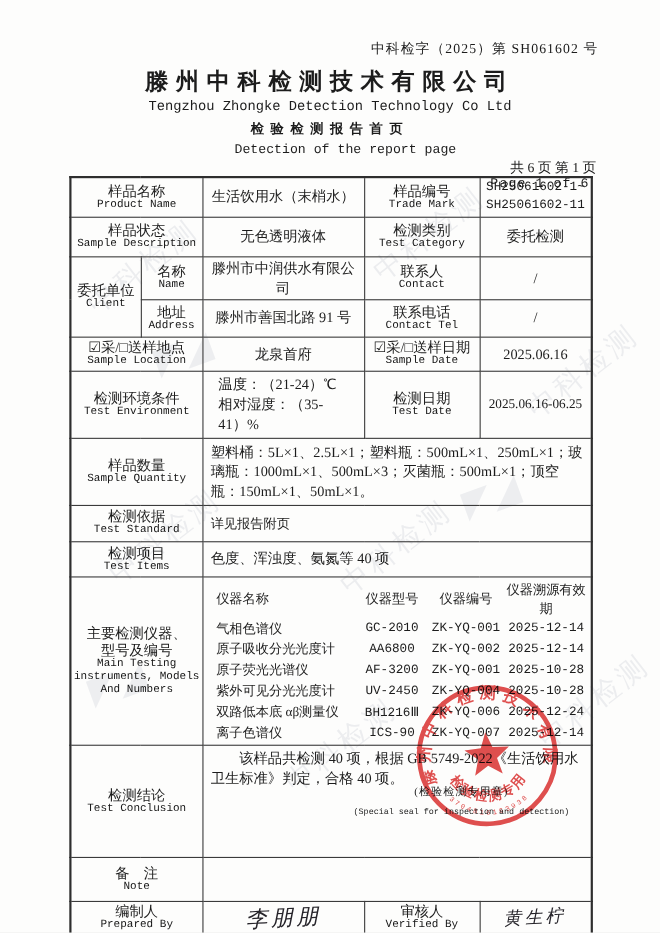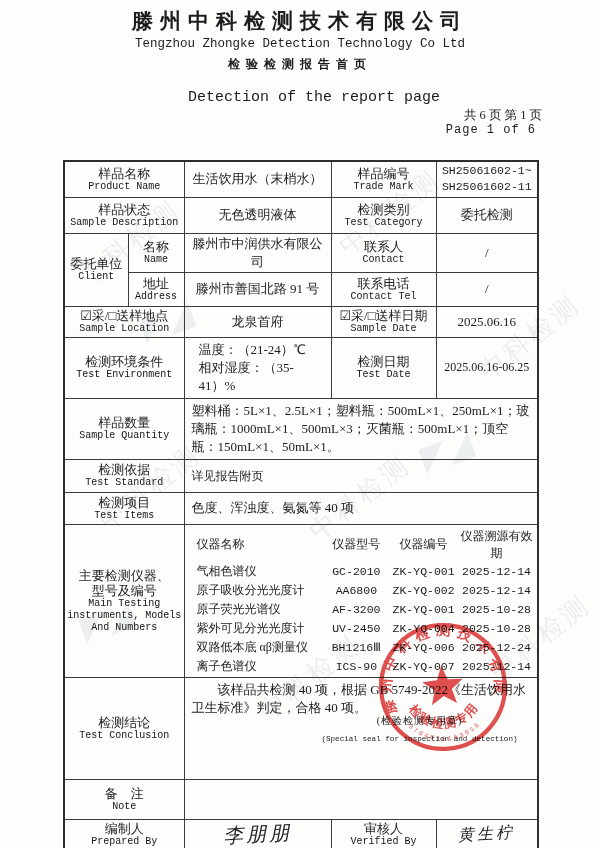--- a/index.html
+++ b/index.html
@@ -33,24 +33,24 @@
     font-size:12.5px;
   }
   .title-cn{
     margin-top:5px;
     text-align:center;
     font-size:12px;
     font-weight:bold;
     letter-spacing:6px;
   }
   .title-en{
-    margin-top:16px;
+    margin-top:3px;
     text-align:center;
     font-family:"Liberation Mono", monospace;
-    font-size:15px;
+    font-size:12px;
     padding-left:28px;
   }
   .pages{
     margin:2px 58px 2px 0;
     text-align:right;
     font-size:12.5px;
     line-height:15px;
     padding-left:11px;
   }
   .pages .en{font-family:"Liberation Mono", monospace;font-size:12px;letter-spacing:1px;padding-right:6px;}
@@ -153,20 +153,21 @@
   <div class="wm" style="left:330px;top:195px;">中科检测</div>
   <div class="wm" style="left:470px;top:320px;">中科检测</div>
   <div class="wm" style="left:90px;top:470px;">中科检测</div>
   <div class="wm" style="left:300px;top:480px;">中科检测</div>
   <div class="wm" style="left:250px;top:660px;">中科检测</div>
   <div class="wm" style="left:480px;top:620px;">中科检测</div>
   <div class="wm-logo" style="left:80px;top:600px;">◤◢</div>
   <div class="wm-logo" style="left:140px;top:300px;">◤◢</div>
   <div class="wm-logo" style="left:420px;top:430px;">◤◢</div>
 
+  <div class="doc-no">中科检字（2025）第 SH061602 号</div>
   <div class="company-cn">滕州中科检测技术有限公司</div>
   <div class="company-en">Tengzhou Zhongke Detection Technology Co Ltd</div>
   <div class="title-cn">检验检测报告首页</div>
   <div class="title-en">Detection of the report page</div>
   <div class="pages">
     <div>共 6 页 第 1 页</div>
     <div class="en">Page 1 of 6</div>
   </div>
 
   <table class="main">

